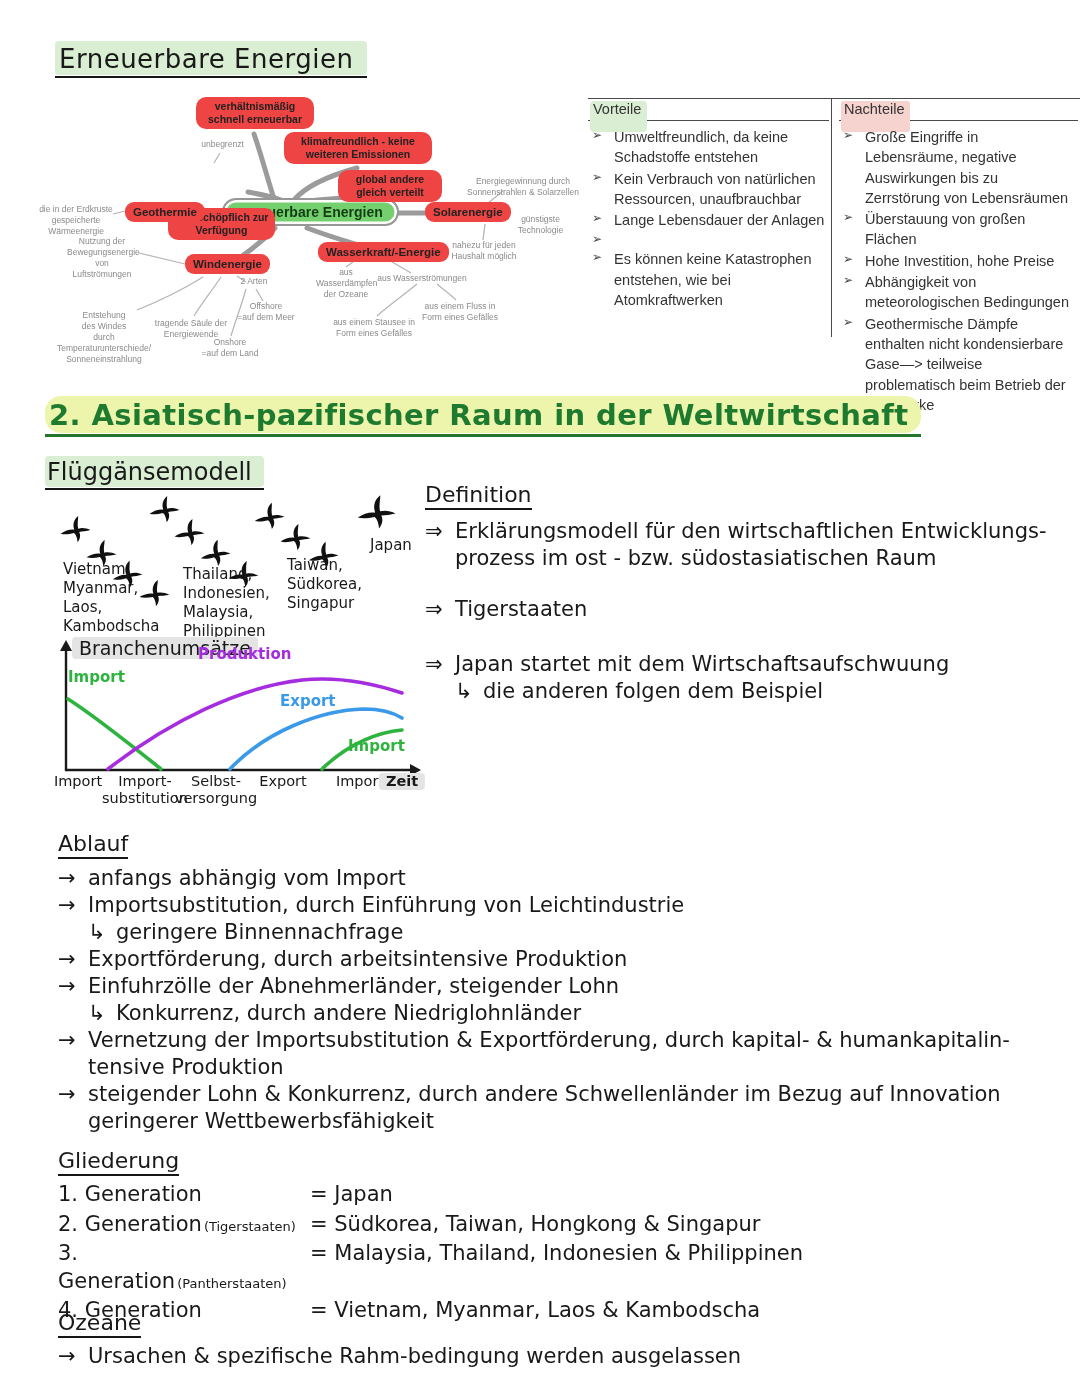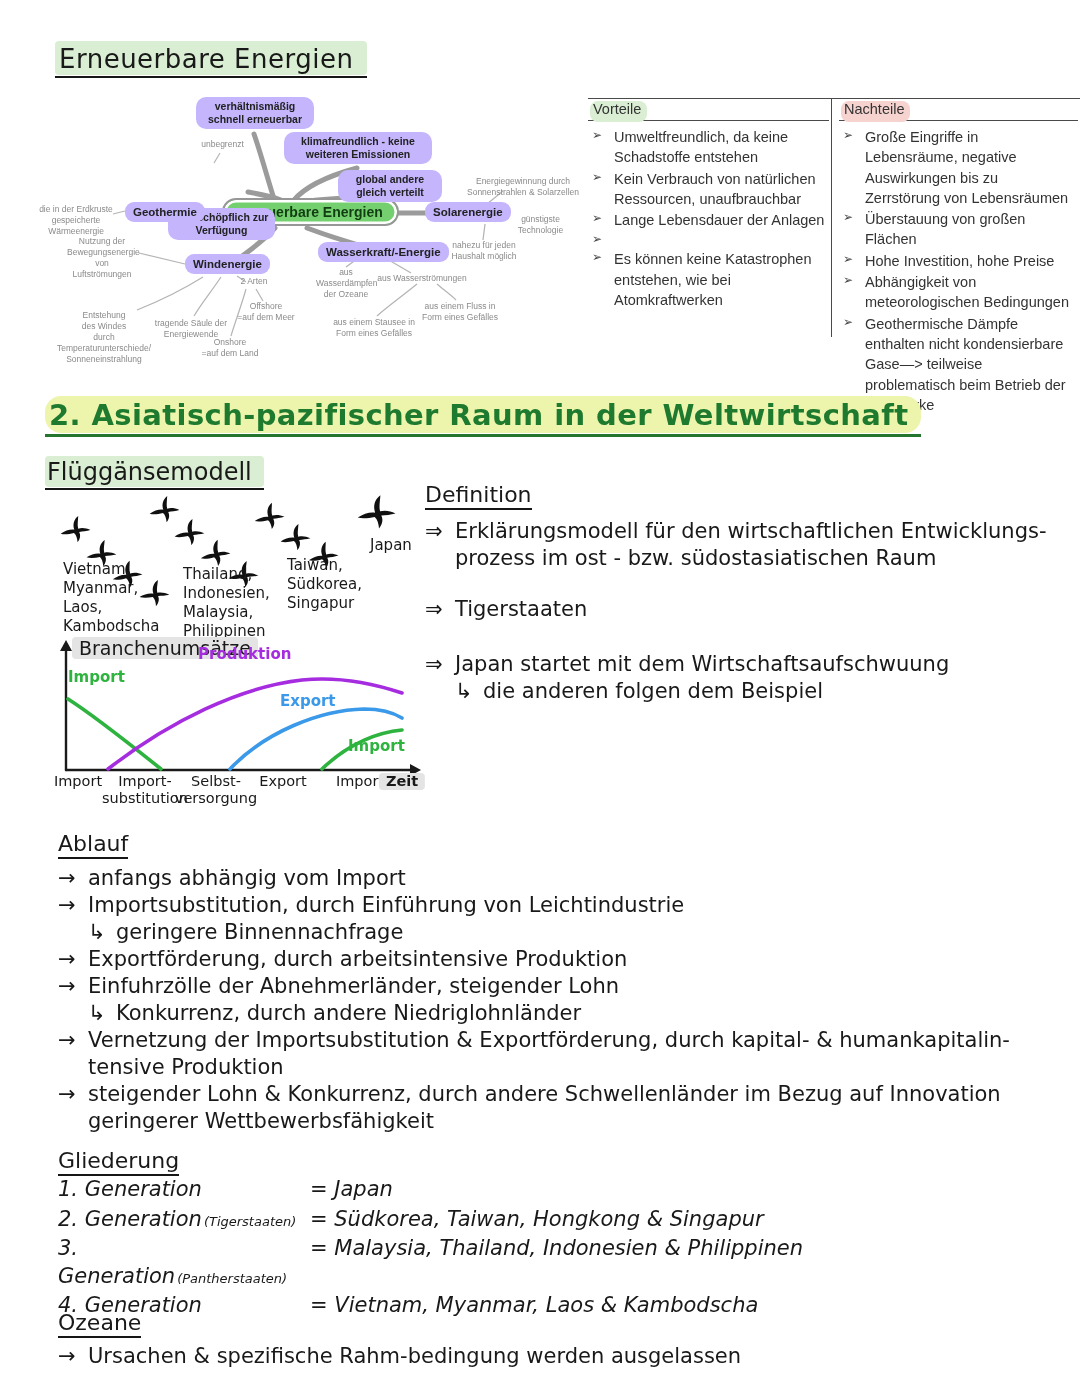--- a/index.html
+++ b/index.html
@@ -21,21 +21,21 @@
   .h-sec2{font-size:29px;font-weight:bold;color:#1e7a2e;letter-spacing:.4px;}
   .h-sec2 .inner{background:#edf5ac;padding:2px 12px 1px 4px;border-radius:16px;}
   .u-green{border-bottom:3px solid #24752d;padding-bottom:2px;}
   .h-model{font-size:24px;}
   .h-model .inner{background:#d9eed2;padding:2px 12px 1px 2px;border-radius:4px;}
   .h-sub{font-size:22px;border-bottom:2.5px solid #161616;padding-bottom:1px;display:inline-block;}
 
   
   .mindmap{left:35px;top:92px;width:545px;height:278px;}
   .bubble{
-    position:absolute;background:#c4b5fd;border-radius:10px;color:#222;
+    position:absolute;background:#ef4444;border-radius:10px;color:#222;
     font-size:10.5px;font-weight:bold;text-align:center;line-height:1.25;
     padding:3px 6px;box-sizing:border-box;
   }
   .bubble.cat{font-size:11.5px;padding:3px 8px;border-radius:9px;}
   .center-node{
     position:absolute;background:#74d06f;border:2px solid #979797;border-radius:16px;
     box-shadow:inset 0 0 0 2.5px #ffffff;color:#123c12;font-size:14px;font-weight:bold;
     text-align:center;padding:4px 14px;box-sizing:border-box;white-space:nowrap;
   }
   .note{
@@ -44,21 +44,21 @@
 
   
   .vn-table{
     left:588px;top:98px;width:492px;height:238px;border-top:1.5px solid #4a4a4a;
     display:flex;font-size:14.5px;color:#333;
   }
   .t-col{box-sizing:border-box;padding:0 2px 0 0;}
   .t-col.left{width:243px;}
   .t-col.right{width:249px;border-left:1.5px solid #4a4a4a;padding-left:7px;}
   .t-head{border-bottom:1.5px solid #4a4a4a;padding:2px 0 3px 2px;}
-  .t-head .hl-green,.t-head .hl-pink{padding:0 6px 5px 3px;border-radius:8px;}
+  .t-head .hl-green,.t-head .hl-pink{padding:0 6px 15px 3px;}
   .vn-table ul{list-style:none;margin:6px 0 0 0;padding:0;}
   .vn-table li{display:flex;margin-bottom:1px;line-height:1.4;}
   .vn-table .bullet{flex:0 0 22px;padding-left:4px;font-size:12px;color:#444;}
   .vn-table .t-text{flex:1;padding-right:4px;}
 
   
   .bird{position:absolute;fill:#101010;}
   .goose-label{position:absolute;font-size:15px;line-height:19px;}
 
   
@@ -381,21 +381,21 @@
   </div>
   <div class="line hand">
     <span class="arrow">→</span>
     <span class="pre">steigender Lohn &amp; Konkurrenz, durch andere Schwellenländer im Bezug auf Innovation
 geringerer Wettbewerbsfähigkeit</span>
   </div>
 </div>
 
 <div class="abs" style="left:58px;top:1148px;width:980px;">
   <div class="h-sub hand">Gliederung</div>
-  <div style="font-style:italic;">
+  <div style="margin-top:5px;">
     <div class="g-row hand">
       <span><span>1. Generation</span><span class="g-paren"></span></span>
       <span>=  Japan</span>
     </div>
     <div class="g-row hand">
       <span><span>2. Generation</span><span class="g-paren">(Tigerstaaten)</span></span>
       <span>=  Südkorea, Taiwan, Hongkong &amp; Singapur</span>
     </div>
     <div class="g-row hand">
       <span><span>3. Generation</span><span class="g-paren">(Pantherstaaten)</span></span>

